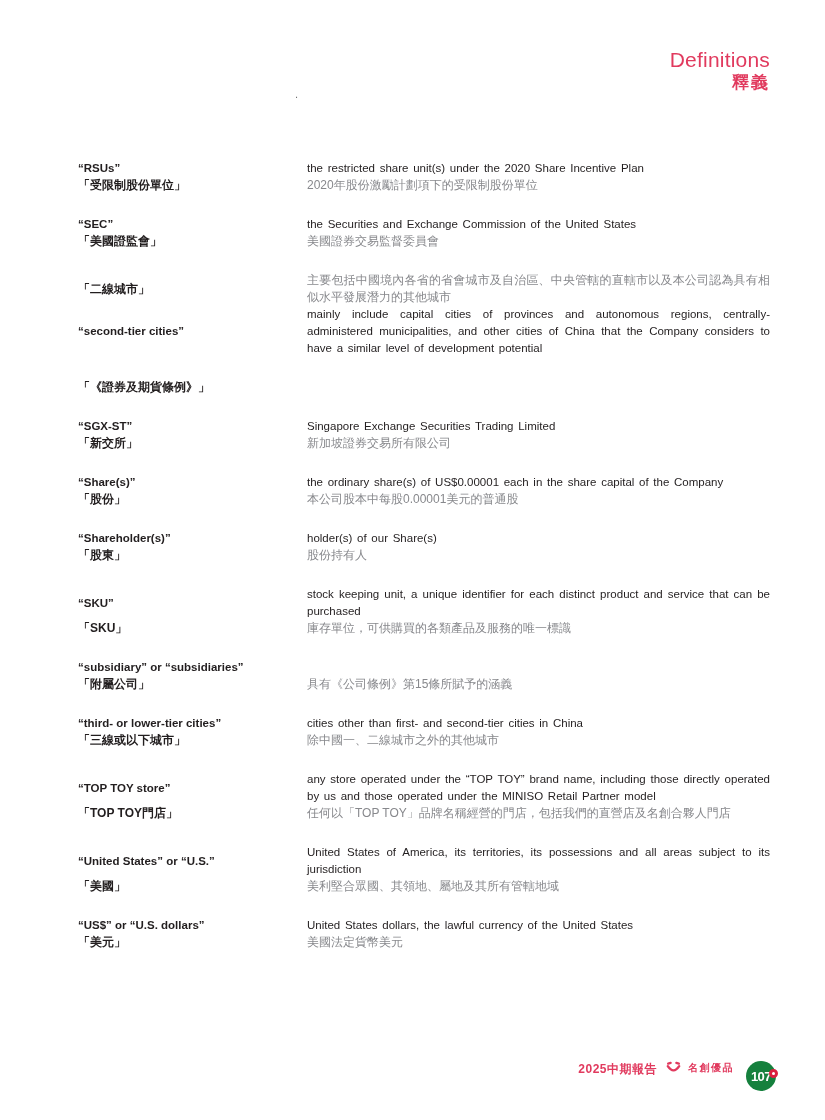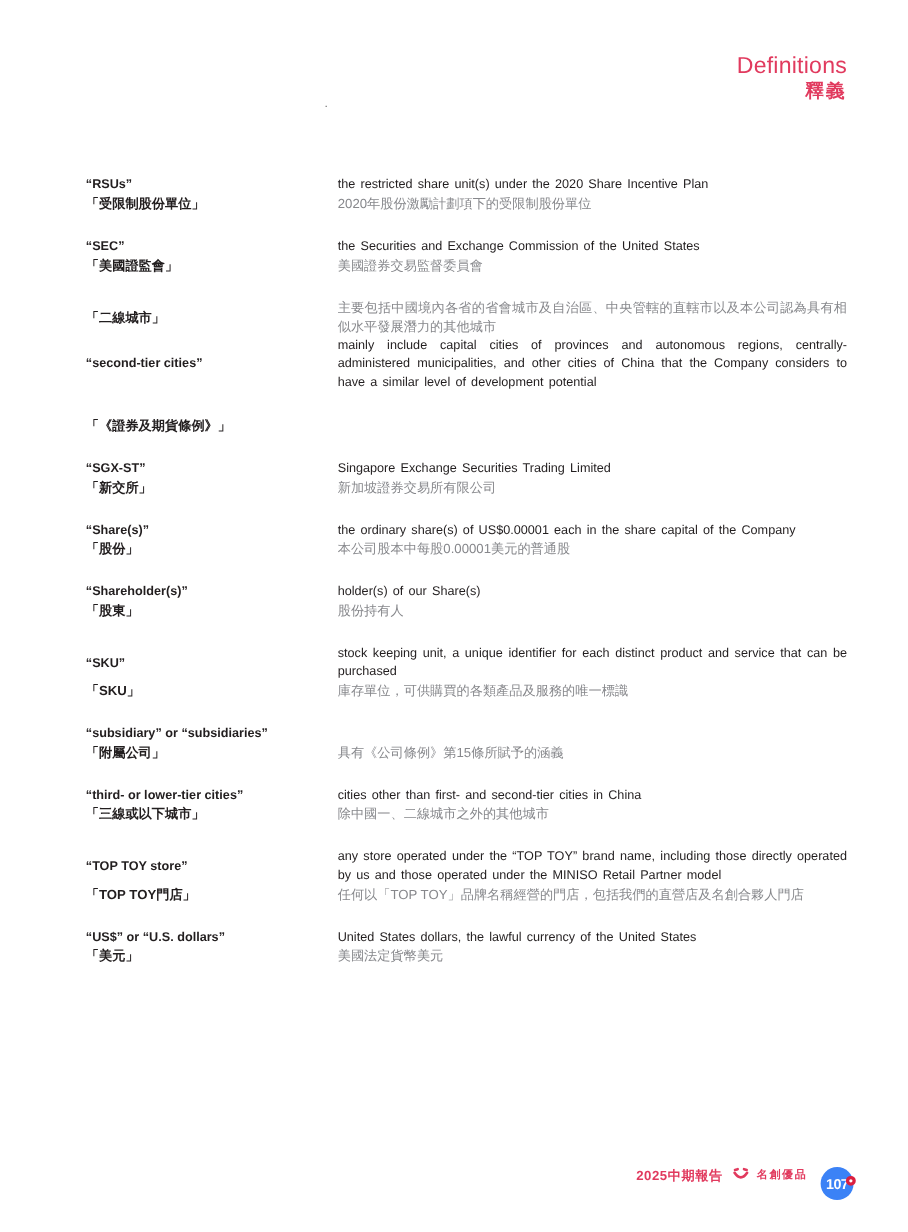--- a/index.html
+++ b/index.html
@@ -101,21 +101,21 @@
   .page-badge-wrap {
     position: relative;
     margin-left: 12px;
     width: 46px; height: 30px;
   }
   .page-badge {
     position: absolute;
     left: 0; top: 0;
     width: 30px; height: 30px;
     border-radius: 50%;
-    background: #3b82f6;
+    background: #15803d;
     color: #ffffff;
     font-weight: 700;
     font-size: 13px;
     display: flex;
     align-items: center;
     justify-content: center;
     letter-spacing: -0.5px;
   }
   .page-badge-ring {
     position: absolute;
@@ -247,20 +247,30 @@
       <div class="row row-en">
         <div class="term">“TOP TOY store”</div>
         <div class="def">any store operated under the “TOP TOY” brand name, including those directly operated by us and those operated under the MINISO Retail Partner model</div>
       </div>
       <div class="row row-zh">
         <div class="term">「TOP TOY門店」</div>
         <div class="def">任何以「TOP TOY」品牌名稱經營的門店，包括我們的直營店及名創合夥人門店</div>
       </div>
     </section>
 
+    <section class="entry">
+      <div class="row row-en">
+        <div class="term">“United States” or “U.S.”</div>
+        <div class="def">United States of America, its territories, its possessions and all areas subject to its jurisdiction</div>
+      </div>
+      <div class="row row-zh">
+        <div class="term">「美國」</div>
+        <div class="def">美利堅合眾國、其領地、屬地及其所有管轄地域</div>
+      </div>
+    </section>
 
     <section class="entry">
       <div class="row row-en">
         <div class="term">“US$” or “U.S. dollars”</div>
         <div class="def">United States dollars, the lawful currency of the United States</div>
       </div>
       <div class="row row-zh">
         <div class="term">「美元」</div>
         <div class="def">美國法定貨幣美元</div>
       </div>

